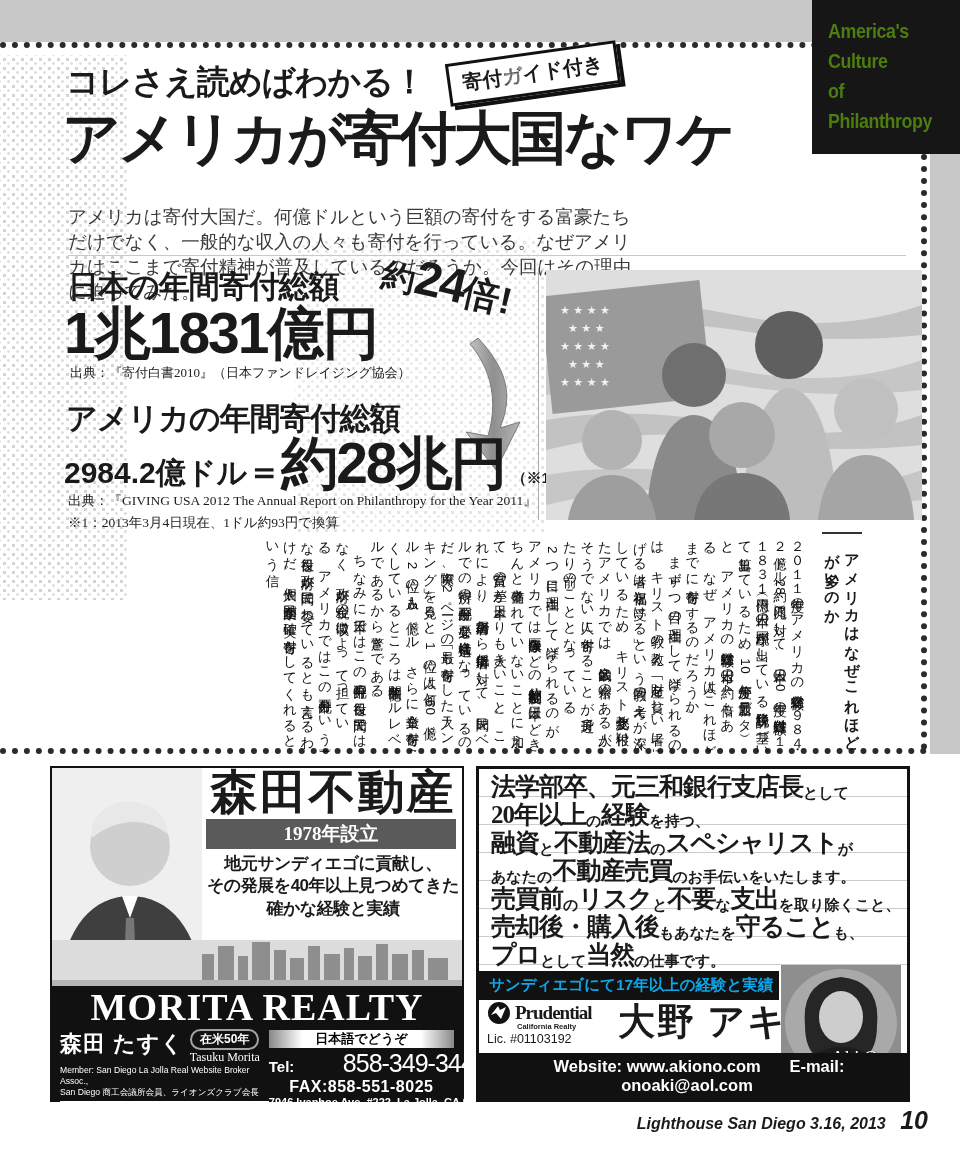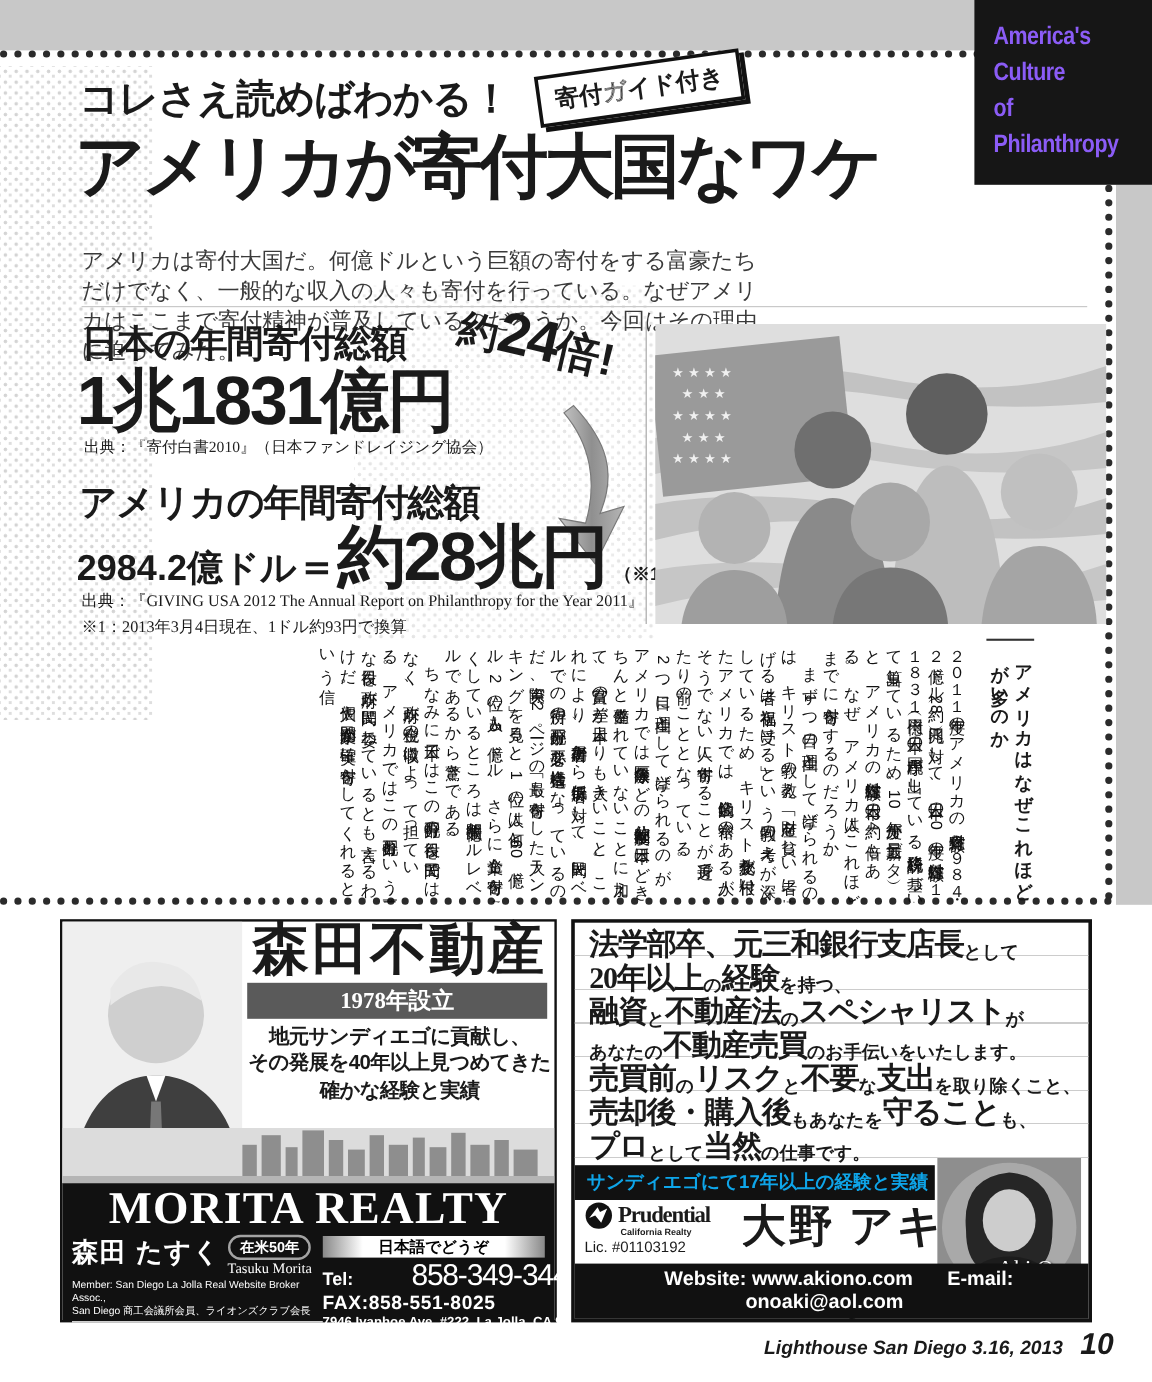--- a/index.html
+++ b/index.html
@@ -14,21 +14,21 @@
   .frame-right  { position:absolute; left:921px; top:154px; height:596px; border-left:6px dotted #2b2b2b; }
   .frame-bottom { position:absolute; left:0; top:748px; width:927px; border-top:6px dotted #2b2b2b; }
 
   .dots { position:absolute; opacity:.75; pointer-events:none;
     background-image:radial-gradient(circle, #c6c6c6 1.5px, transparent 1.7px),
                      radial-gradient(circle, #d4d4d4 1.3px, transparent 1.5px);
     background-size:9px 9px, 9px 9px; background-position:0 0, 4px 4px; }
   .dots1 { left:0; top:55px; width:128px; height:545px; }
   .dots2 { left:295px; top:238px; width:250px; height:295px; opacity:.45; }
 
-  .corner-box { position:absolute; left:812px; top:0; width:148px; height:154px; background:#161616; color:#8b5cf6; padding:16px 0 0 16px; }
+  .corner-box { position:absolute; left:812px; top:0; width:148px; height:154px; background:#161616; color:#4d7c0f; padding:16px 0 0 16px; }
   .corner-box .cline { font-weight:bold; font-size:21px; line-height:30px; letter-spacing:-0.5px; transform:scaleX(.85); transform-origin:left; white-space:nowrap; }
 
   
   .kicker-row { position:absolute; left:66px; top:60px; display:flex; align-items:flex-start; }
   .kicker { font-size:33px; font-weight:bold; letter-spacing:-1px; }
   .guide-badge { margin-left:22px; margin-top:-8px; transform:rotate(-8deg); border:3px solid #111; background:#fff; padding:5px 12px; font-size:20px; font-weight:bold; box-shadow:4px 4px 0 #111; white-space:nowrap; }
   .main-title { position:absolute; left:62px; top:100px; font-size:58px; font-weight:bold; letter-spacing:-3px; white-space:nowrap; }
   .intro { position:absolute; left:68px; top:184px; width:565px; font-size:18.5px; line-height:1.36; color:#3a3a3a;margin-top:20px; }
   .intro-rule { position:absolute; left:68px; top:255px; width:838px; border-top:1px solid #c9c9c9; }
 
@@ -82,21 +82,21 @@
   .m-agent { font-size:22px; font-weight:bold; letter-spacing:1px; }
   .m-badge-wrap { margin-left:6px; text-align:center; }
   .m-badge { display:inline-block; border:2px solid #a3a3a3; border-radius:12px; padding:0 8px; font-size:12px; font-weight:bold; }
   .m-agent-en { font-family:"Liberation Serif", serif; font-size:12px;text-align:center; }
   .m-member div { font-size:8.6px; line-height:1.3; }
   .m-email { border-top:1px solid #fff; margin-top:3px; padding-top:2px; font-size:12.5px; text-align:center; }
   .m-jpbar { background:linear-gradient(90deg,#888 0%,#fff 18%,#fff 82%,#888 100%); color:#000; font-size:13px; font-weight:bold; text-align:center; margin:1px 0 1px; }
   .m-tel { white-space:nowrap; text-align:center; }
   .m-tel .tl { font-size:15px; font-weight:bold; }
   .m-tel .tn { font-size:25px; font-weight:normal; letter-spacing:-1px;margin-left:44px; }
-  .m-fax { font-size:16px; font-weight:bold; text-align:left; letter-spacing:0.5px; }
+  .m-fax { font-size:16px; font-weight:bold; text-align:center; letter-spacing:0.5px; }
   .m-addr { font-size:11px; font-weight:bold; text-align:center; white-space:nowrap; }
 
   
   .ad-ono { width:434px; height:336px; border:3px solid #111; position:relative; }
   .o-pitch { height:200px; padding:6px 12px 0;
     background:repeating-linear-gradient(180deg, transparent 0 27px, #ccc 27px 28px); }
   .pitch-line { white-space:nowrap; height:28px; display:flex; align-items:flex-end; }
   .seg-big { font-family:"Liberation Serif", serif; font-weight:bold; font-size:25px; letter-spacing:-1px; }
   .seg-small { font-family:"Liberation Serif", serif; font-weight:bold; font-size:15px; }
   .o-bar1 { position:absolute; left:0; top:202px; width:300px; background:#111; color:#0ea5e9; font-size:15.5px; font-weight:bold; padding:4px 10px; white-space:nowrap; }

